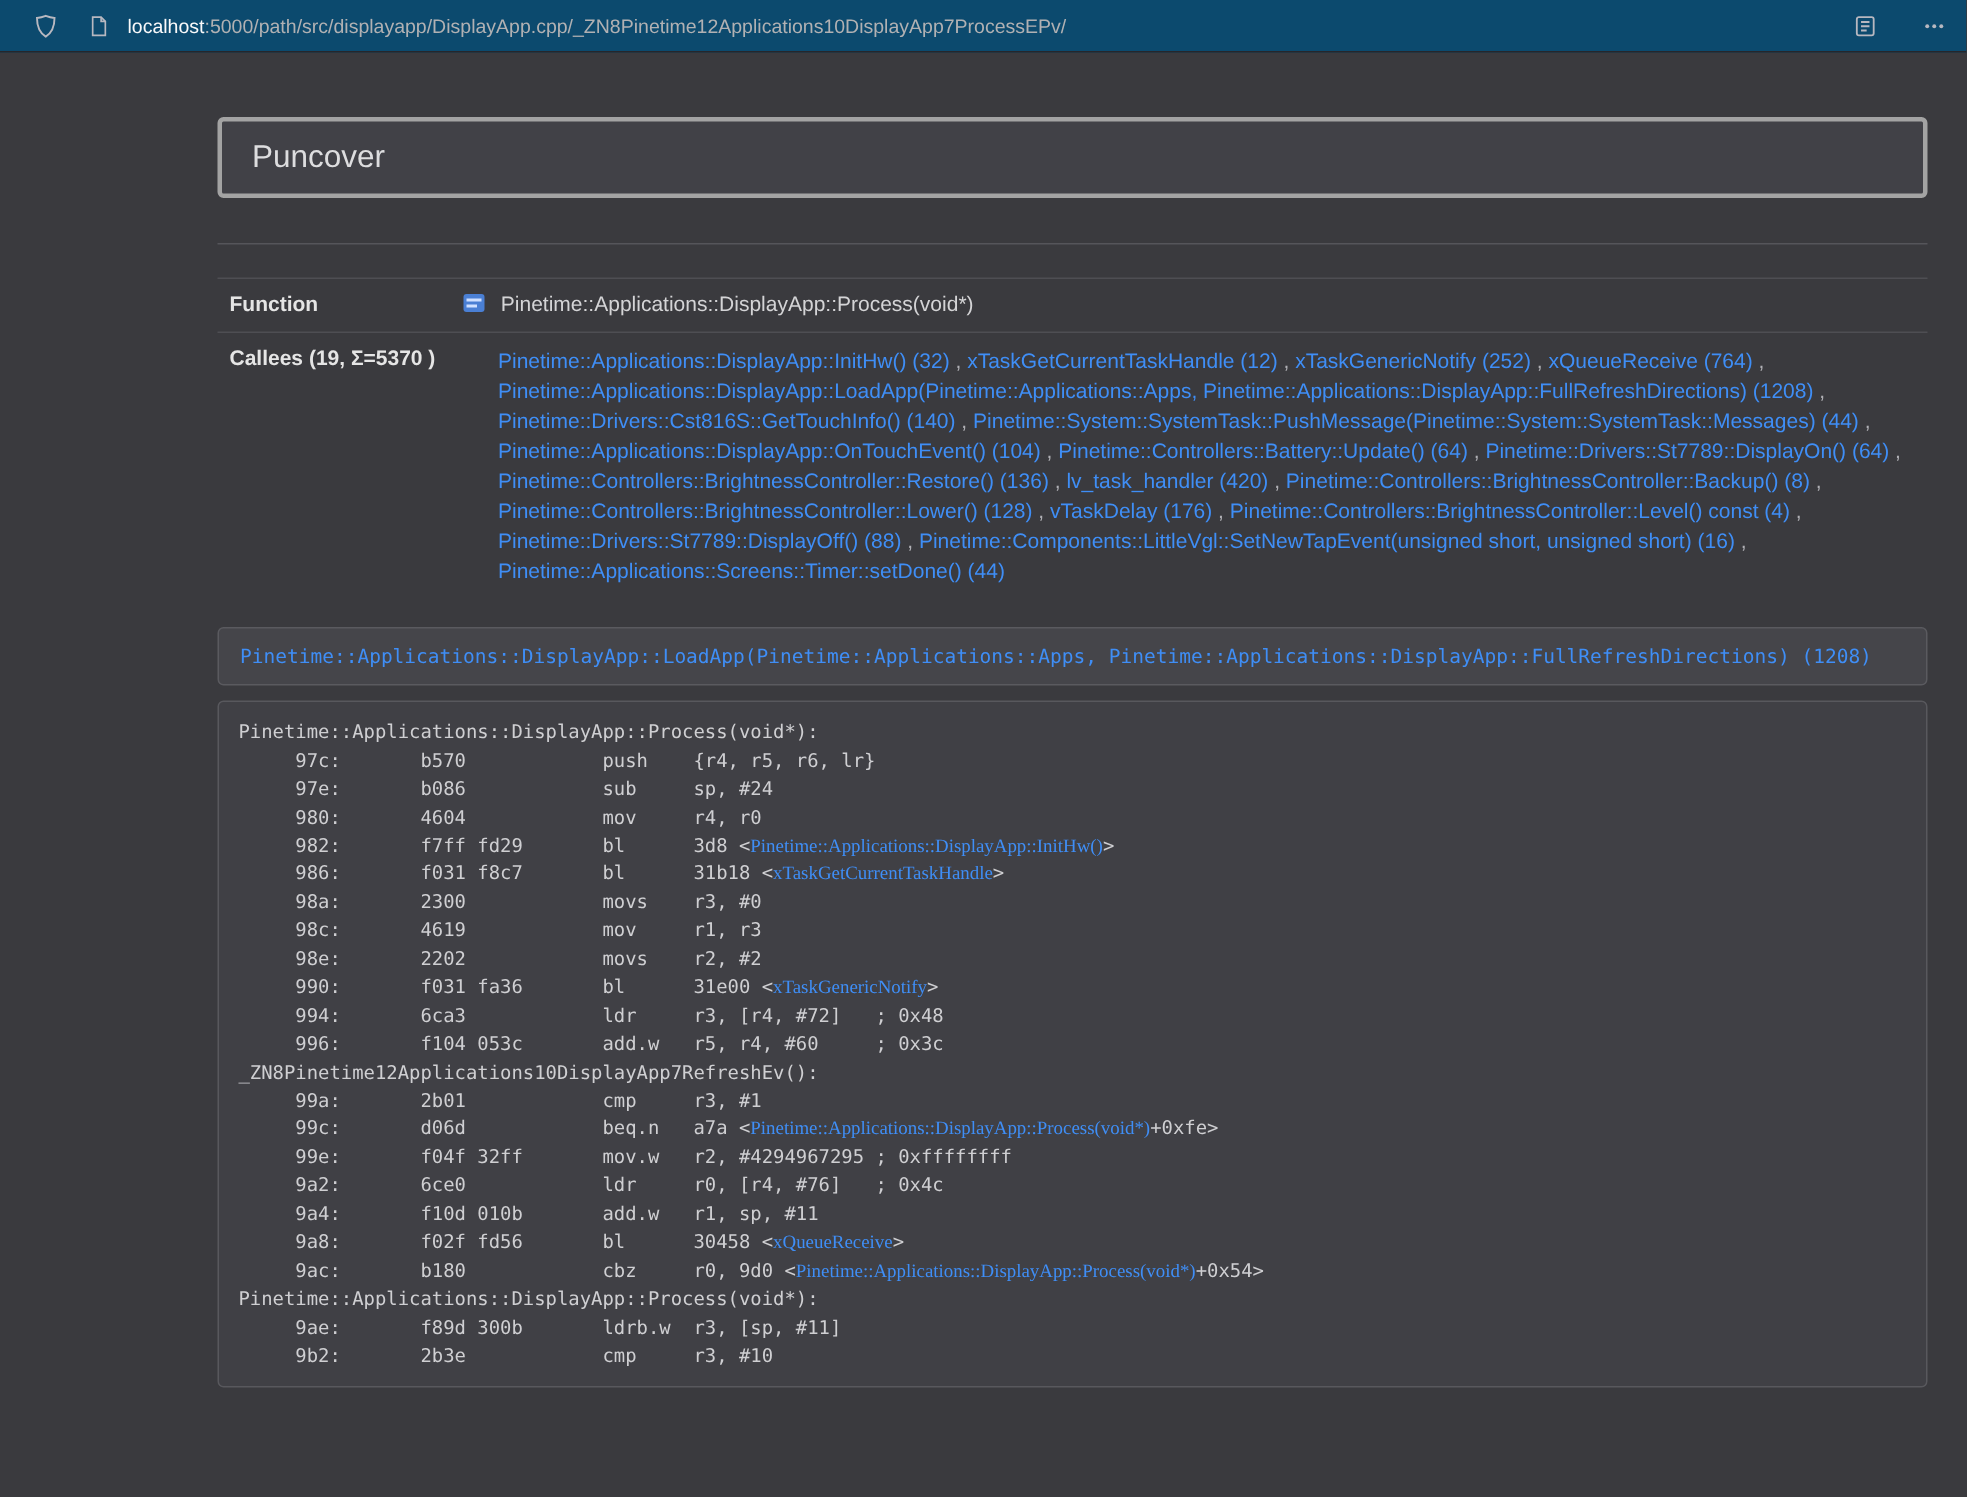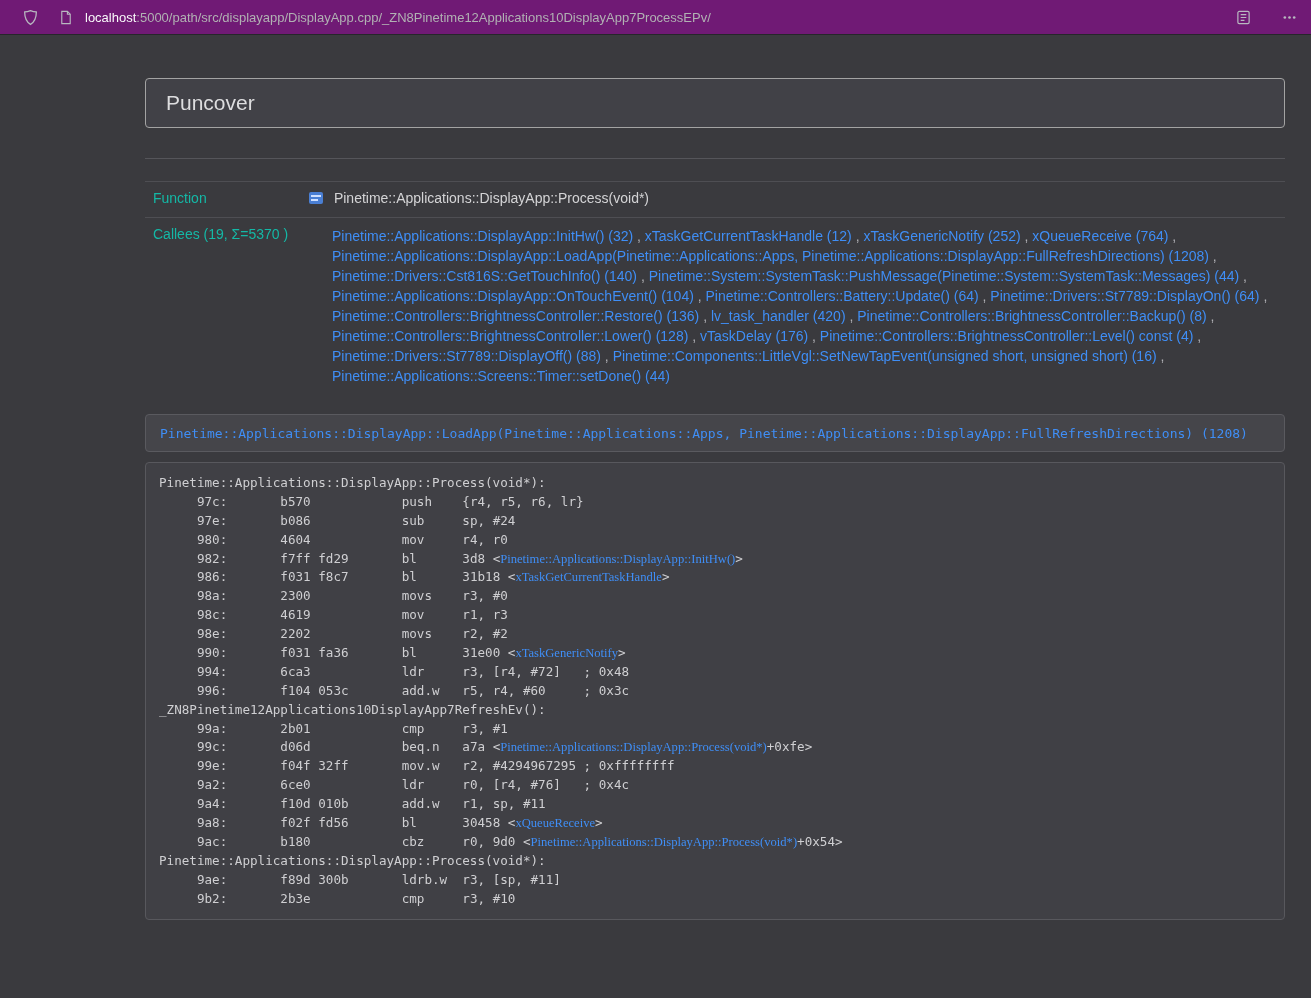--- a/index.html
+++ b/index.html
@@ -3,50 +3,50 @@
 <meta charset="utf-8">
 <style>
   html,body{margin:0;padding:0;}
   body{
     width:1311px;height:998px;overflow:hidden;
     background:#3a3a3e;color:#d4d4d6;
     font-family:"Liberation Sans",sans-serif;font-size:14px;
   }
   
   .topbar{
-    height:35px;background:#701a75;border-bottom:1px solid #26262b;
+    height:35px;background:#0c4a6e;border-bottom:1px solid #26262b;
     display:flex;align-items:center;box-sizing:border-box;
   }
   .tb-icon{display:inline-flex;align-items:center;justify-content:center;width:24px;height:24px;}
   .tb-shield{margin-left:18px;}
   .tb-page{margin-left:12px;}
   .url-text{margin-left:7px;font-size:13px;white-space:nowrap;overflow:hidden;}
   .url-host{color:#f9f9fa;}
   .url-rest{color:#b1b1b3;}
   .tb-spacer{flex:1;}
   .tb-reader{margin-right:22px;}
   .tb-dots{margin-right:10px;}
   
   .container{margin-left:145px;width:1140px;}
   .jumbo{
-    margin-top:43px;background:#414147;border:1px solid #a3a3a3;border-radius:4px;
+    margin-top:43px;background:#414147;border:3px solid #a3a3a3;border-radius:4px;
     padding:12px 20px;
   }
   .jumbo h1{margin:0;font-size:21px;font-weight:400;color:#dddddf;}
   hr.rule{border:none;border-top:1px solid #55555a;margin:30px 0 22px 0;}
   .breadcrumb{font-size:15px;margin:0 0 14px 1px;}
   a.link{color:#3f8ef6;text-decoration:none;cursor:pointer;}
   .muted{color:#b0b0b5;}
   
   table.symbol-table{width:100%;border-collapse:collapse;font-size:14px;}
   table.symbol-table > tbody > tr > th,
   table.symbol-table > tbody > tr > td{
     border-top:1px solid #4e4e53;padding:8px;text-align:left;vertical-align:top;
   }
-  table.symbol-table > tbody > tr > th{width:139px;font-weight:normal;color:#14b8a6;}
+  table.symbol-table > tbody > tr > th{width:139px;font-weight:bold;color:#e5e5e5;}
   .sym-icon{display:inline-block;vertical-align:-3px;margin-right:6px;}
   table.stats-table{width:100%;border-collapse:collapse;}
   table.stats-table th, table.stats-table td{padding:8px 10px;text-align:left;}
   table.stats-table thead th{font-weight:bold;border-bottom:1px solid #4e4e53;color:#d8d8da;}
   table.stats-table th:nth-child(1),table.stats-table td:nth-child(1){width:26%;}
   table.stats-table th:nth-child(2),table.stats-table td:nth-child(2){width:22%;}
   table.stats-table th:nth-child(3),table.stats-table td:nth-child(3){width:22%;}
   table.stats-table th:nth-child(4),table.stats-table td:nth-child(4){width:14%;}
   table.stats-table th:nth-child(5),table.stats-table td:nth-child(5){width:16%;}
   .callees{line-height:20px;margin-left:24px;}

